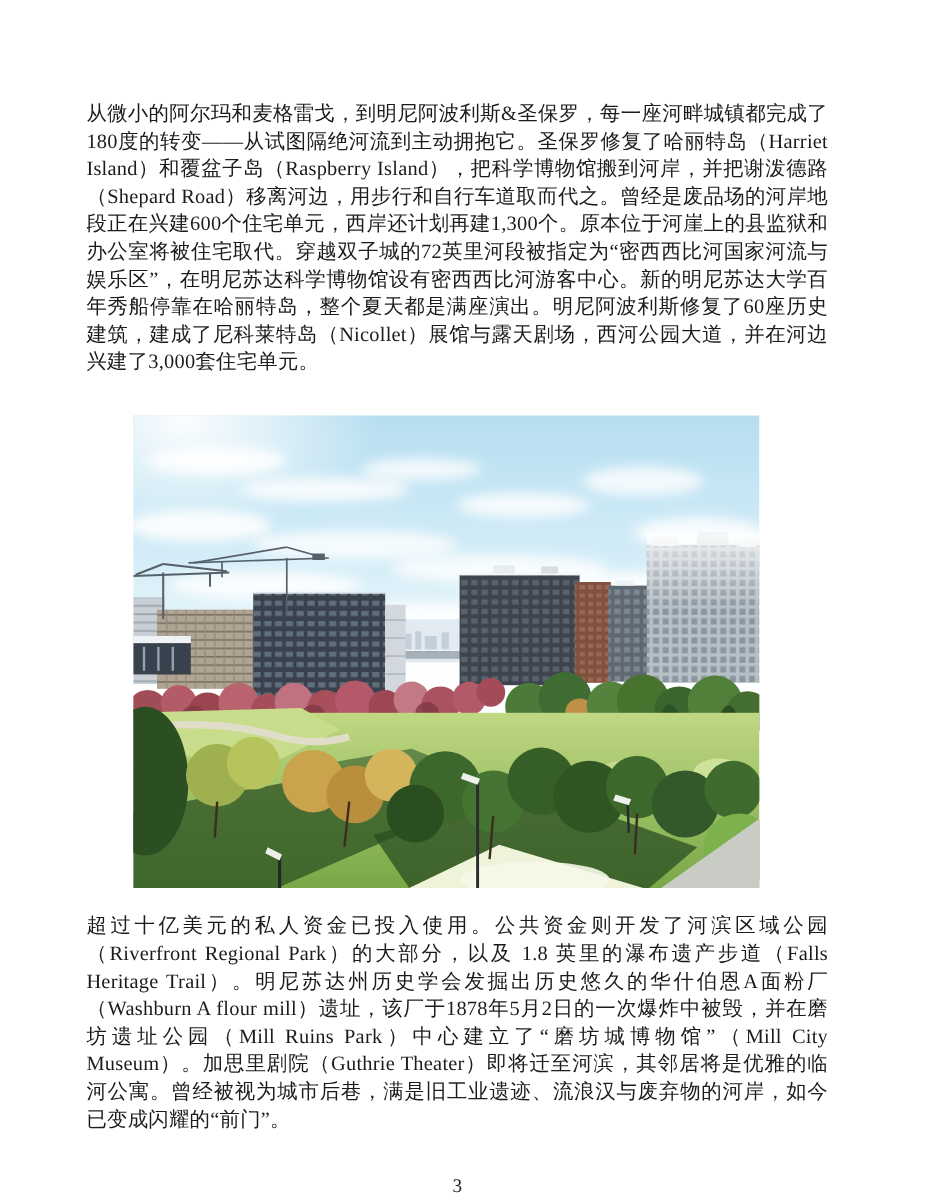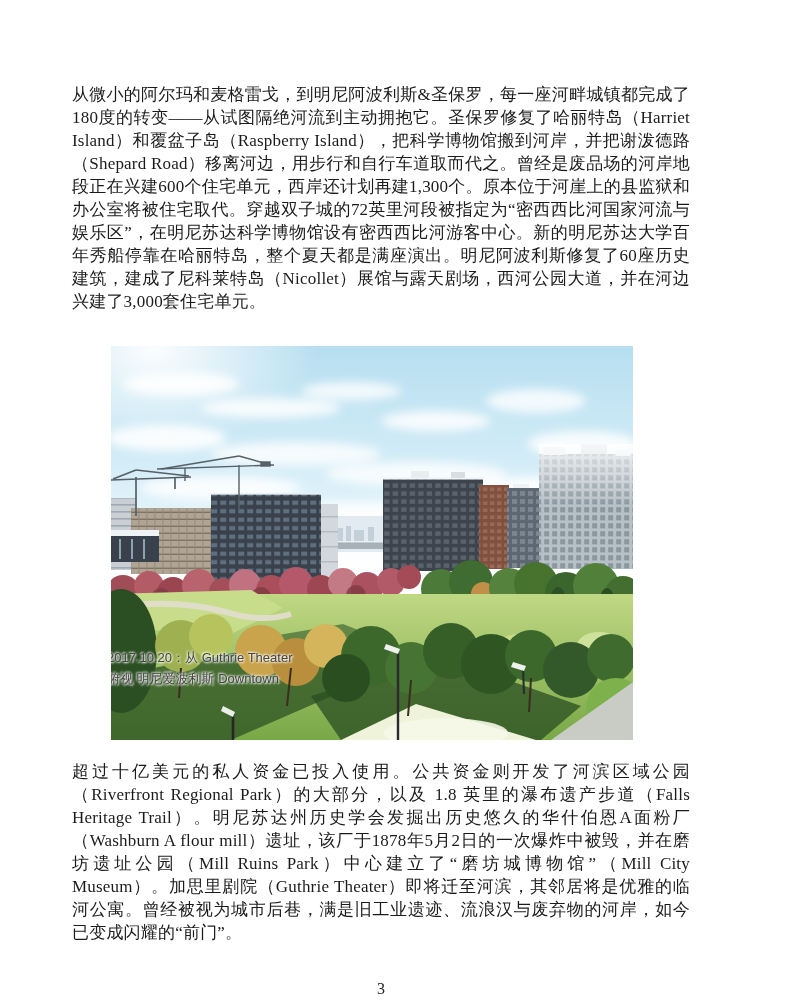--- a/index.html
+++ b/index.html
@@ -254,22 +254,18 @@
       <g>
         <line x1="122" y1="368" x2="122" y2="394" stroke="#26262a" stroke-width="2.6"></line>
         <polygon points="112,360 124,366 122,371 110,365" fill="#eceeea"></polygon>
         <line x1="287" y1="306" x2="287" y2="394" stroke="#2a2a2e" stroke-width="2.4"></line>
         <polygon points="275,298 289,303 287,308 273,303" fill="#eff1ed"></polygon>
         <line x1="412" y1="322" x2="413" y2="348" stroke="#2a2a2e" stroke-width="2"></line>
         <polygon points="402,316 415,320 413,325 400,321" fill="#eef0ec"></polygon>
       </g>
     </svg>
 
-    <figcaption class="caption">
-      <div>2017.10.20：从 Guthrie Theater</div>
-      <div>俯视 明尼爱波利斯 Downtown</div>
-    </figcaption>
   </figure>
 
   <p class="para para2">超过十亿美元的私人资金已投入使用。公共资金则开发了河滨区域公园（Riverfront Regional Park）的大部分，以及 1.8 英里的瀑布遗产步道（Falls Heritage Trail）。明尼苏达州历史学会发掘出历史悠久的华什伯恩A面粉厂（Washburn A flour mill）遗址，该厂于1878年5月2日的一次爆炸中被毁，并在磨坊遗址公园（Mill Ruins Park）中心建立了“磨坊城博物馆”（Mill City Museum）。加思里剧院（Guthrie Theater）即将迁至河滨，其邻居将是优雅的临河公寓。曾经被视为城市后巷，满是旧工业遗迹、流浪汉与废弃物的河岸，如今已变成闪耀的“前门”。</p>
 
   <div class="page-number">3</div>
 </div>
 
 </body></html>

